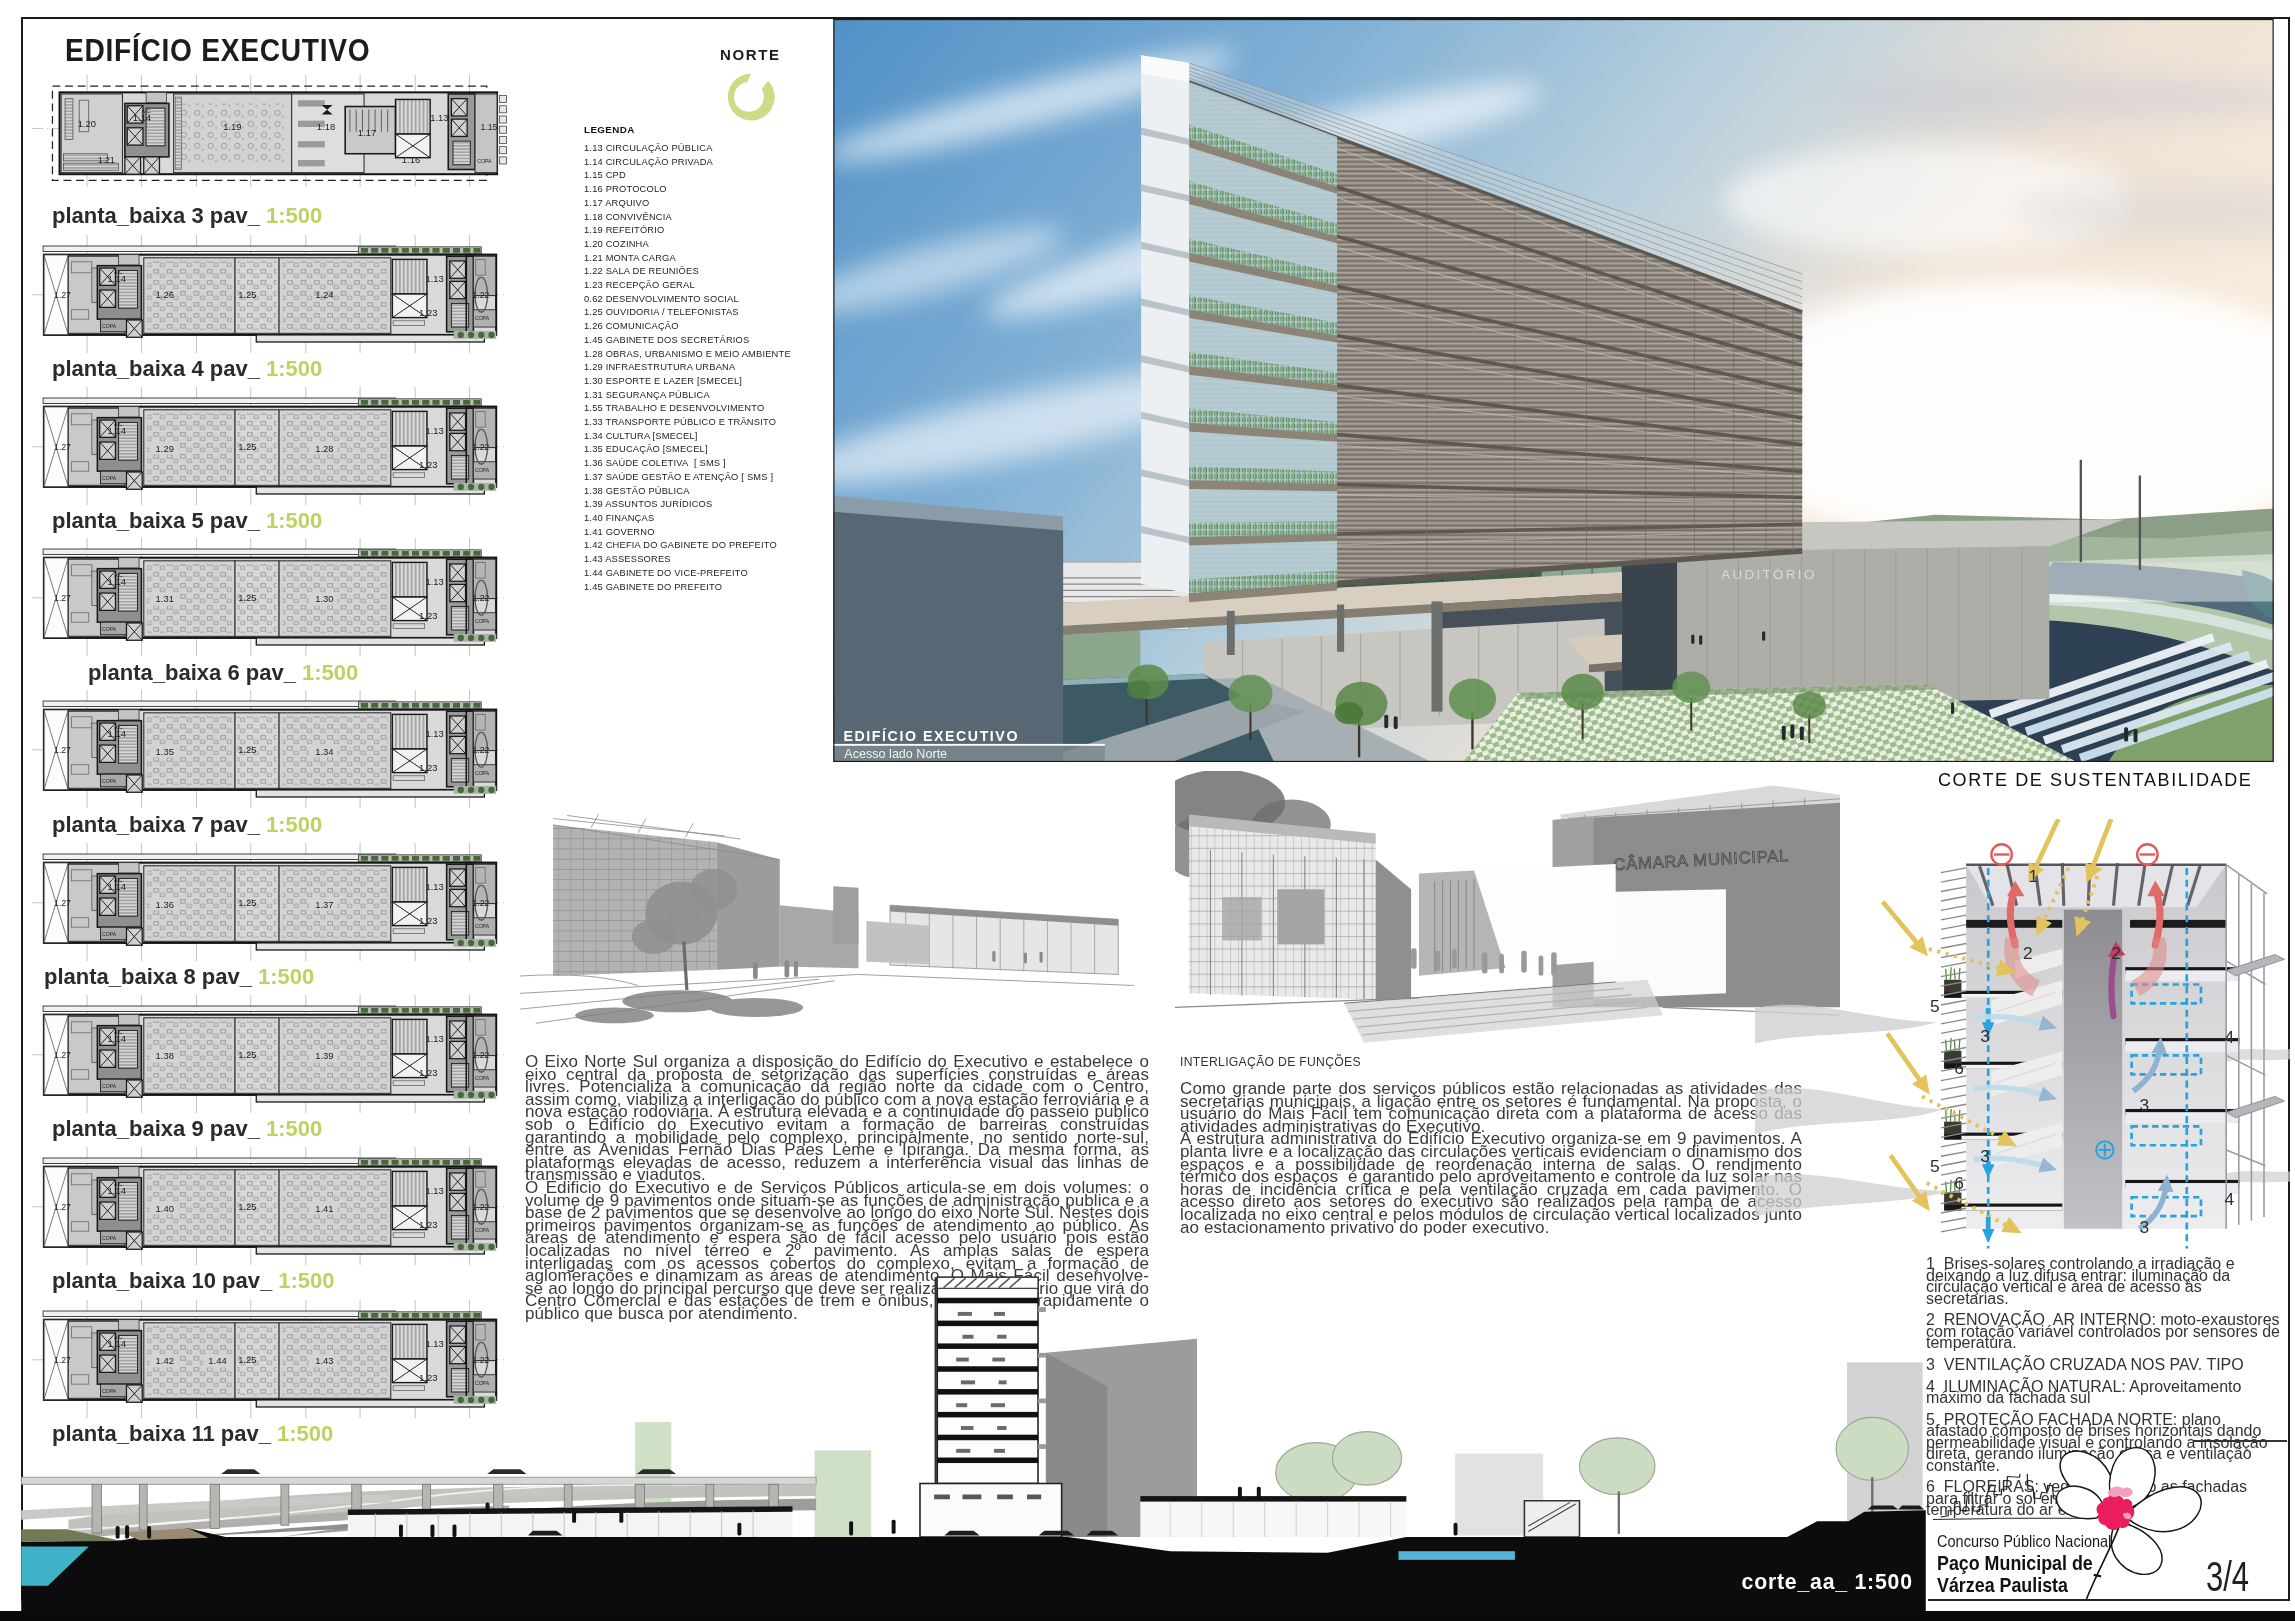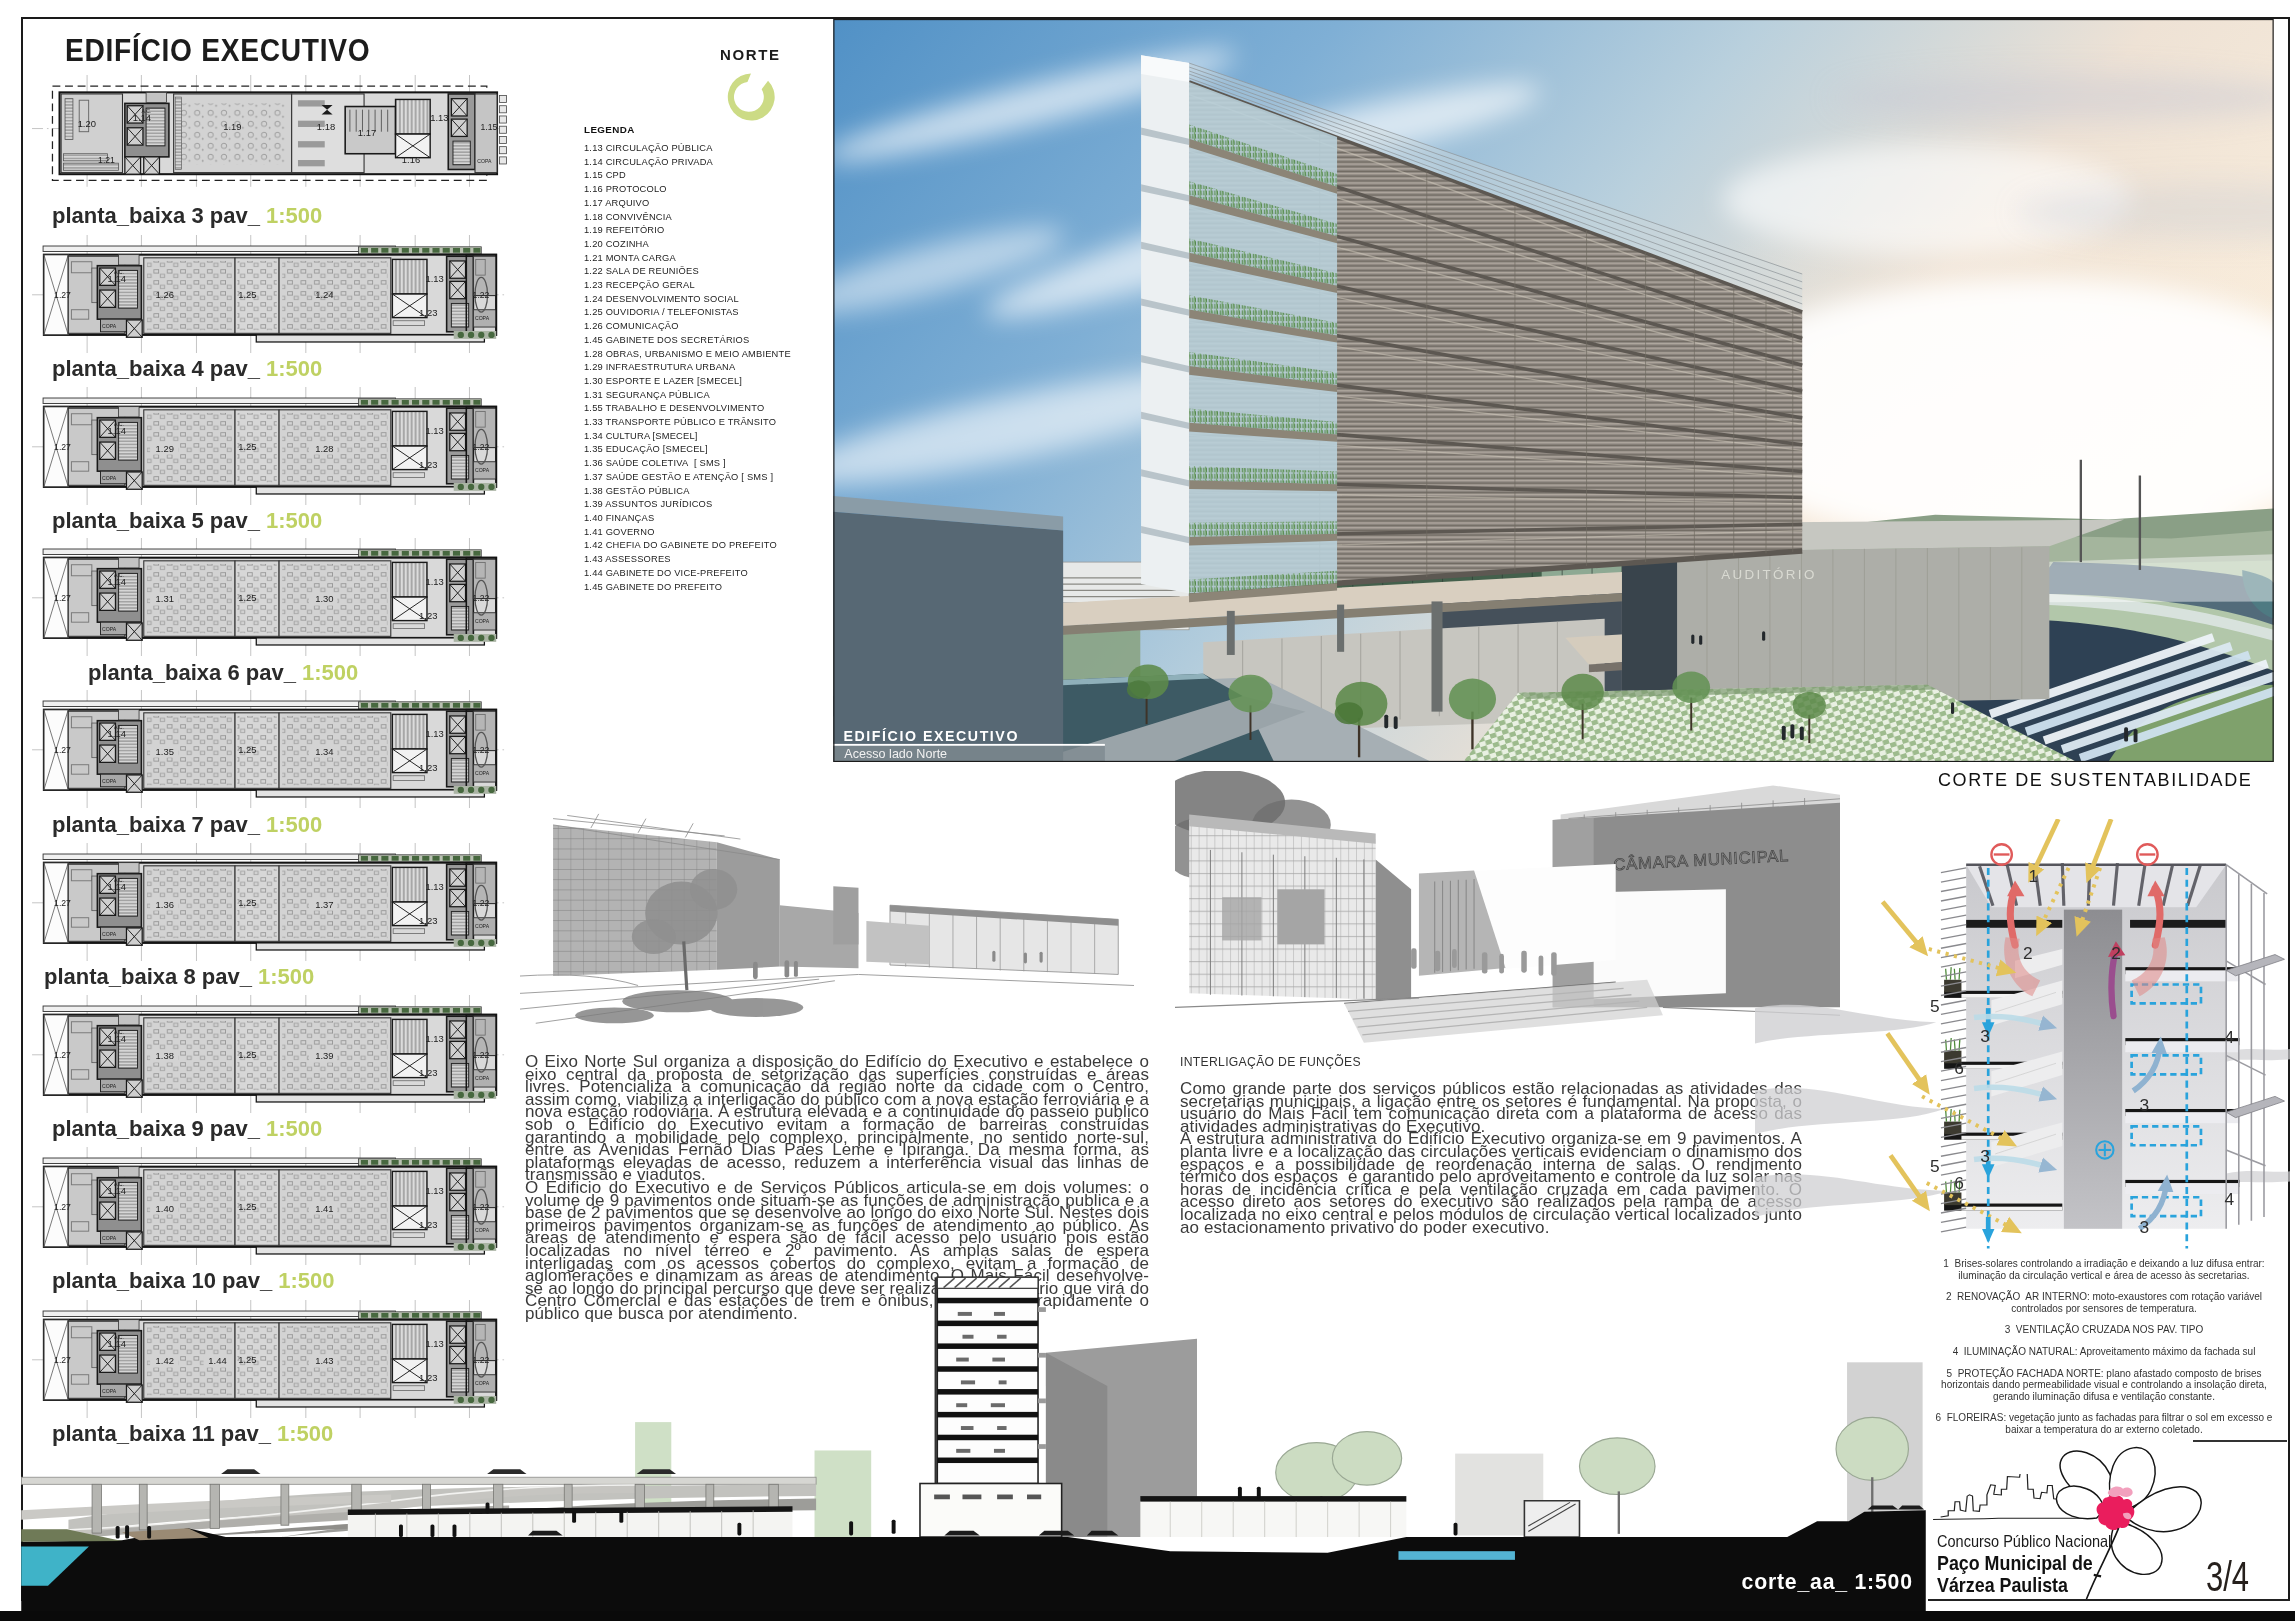--- a/index.html
+++ b/index.html
@@ -2,21 +2,21 @@
 <html style="font-size:12.6px"><head>
 <meta charset="utf-8">
 <style>
 html,body{margin:0;padding:0;background:#fff;}
 #board{position:relative;width:2295px;height:1622px;background:#ffffff;font-family:"Liberation Sans",sans-serif;overflow:hidden;}
 .abs{position:absolute;}
 .planlabel{position:absolute;font-weight:bold;color:#2b2b2b;font-size:22px;letter-spacing:0px;white-space:nowrap;}
 .planlabel .sc{color:#bfd163;}
 .legrow{font-size:9.3px;color:#222;letter-spacing:0.2px;white-space:nowrap;line-height:13.7px;}
 .btxt{color:#3a3a3a;font-size:17px;line-height:12.6px;text-align:justify;letter-spacing:0.1px;}
-.note{color:#333;font-size:10px;line-height:11.5px;letter-spacing:0px;text-align:center;}
+.note{color:#333;font-size:16px;line-height:11.5px;letter-spacing:0px;}
 </style>
 </head>
 <body>
 <div id="board">
 
 <div class="abs" style="left:21px;top:16.5px;width:2268px;height:2.4px;background:#1a1a1a;"></div>
 
 <div class="abs" style="left:21px;top:16.5px;width:2.4px;height:1584px;background:#1a1a1a;"></div>
 
 <div class="abs" style="left:2288px;top:16.5px;width:2.4px;height:1584px;background:#1a1a1a;"></div>
@@ -336,21 +336,21 @@
 <div class="legrow">1.14 CIRCULAÇÃO PRIVADA</div>
 <div class="legrow">1.15 CPD</div>
 <div class="legrow">1.16 PROTOCOLO</div>
 <div class="legrow">1.17 ARQUIVO</div>
 <div class="legrow">1.18 CONVIVÊNCIA</div>
 <div class="legrow">1.19 REFEITÓRIO</div>
 <div class="legrow">1.20 COZINHA</div>
 <div class="legrow">1.21 MONTA CARGA</div>
 <div class="legrow">1.22 SALA DE REUNIÕES</div>
 <div class="legrow">1.23 RECEPÇÃO GERAL</div>
-<div class="legrow">1.24 DESENVOLVIMENTO SOCIAL</div>
+<div class="legrow">0.62 DESENVOLVIMENTO SOCIAL</div>
 <div class="legrow">1.25 OUVIDORIA / TELEFONISTAS</div>
 <div class="legrow">1.26 COMUNICAÇÃO</div>
 <div class="legrow">1.45 GABINETE DOS SECRETÁRIOS</div>
 <div class="legrow">1.28 OBRAS, URBANISMO E MEIO AMBIENTE</div>
 <div class="legrow">1.29 INFRAESTRUTURA URBANA</div>
 <div class="legrow">1.30 ESPORTE E LAZER [SMECEL]</div>
 <div class="legrow">1.31 SEGURANÇA PÚBLICA</div>
 <div class="legrow">1.55 TRABALHO E DESENVOLVIMENTO</div>
 <div class="legrow">1.33 TRANSPORTE PÚBLICO E TRÂNSITO</div>
 <div class="legrow">1.34 CULTURA [SMECEL]</div>

